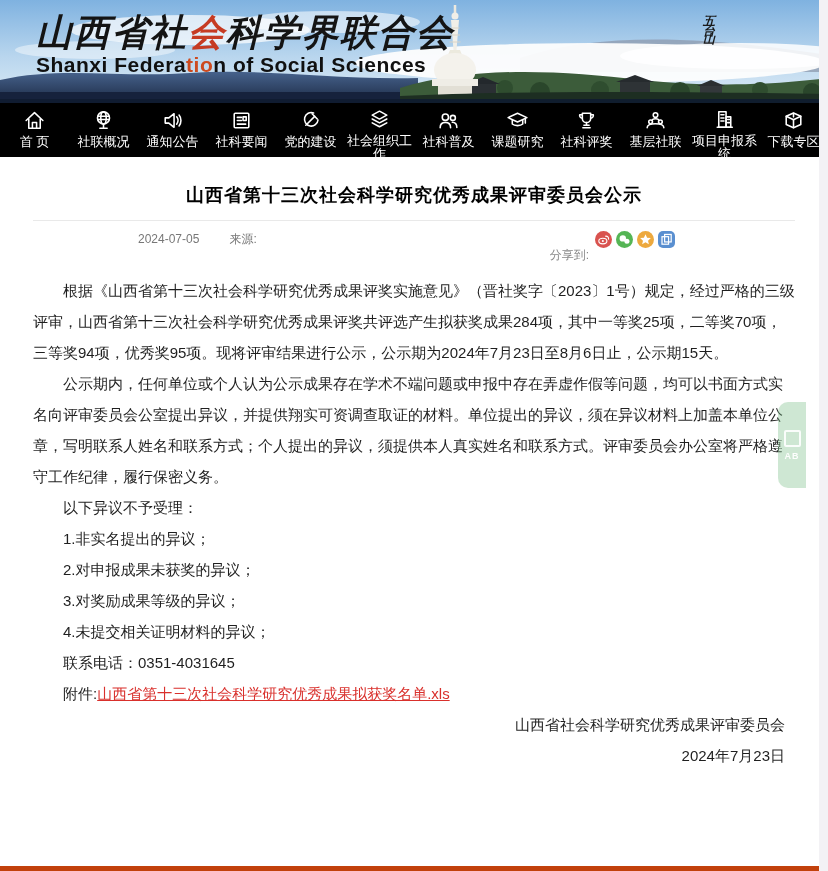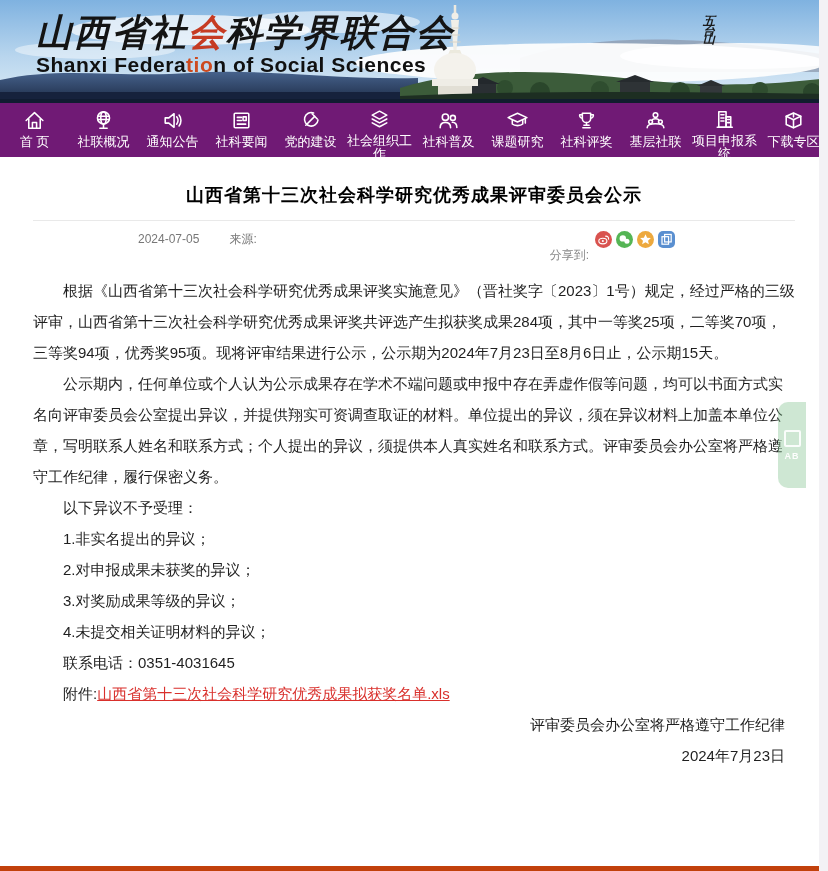--- a/index.html
+++ b/index.html
@@ -15,21 +15,21 @@
             font-size:36px;line-height:40px;color:#141414;letter-spacing:2px;white-space:nowrap;
             transform:scaleY(1.02);}
   .brand-zh .red{color:#c63b23;}
   .brand-en{font-size:21px;font-weight:bold;color:#101010;letter-spacing:.5px;margin-top:1px;white-space:nowrap;}
   .brand-en .red{color:#cc4a1f;}
   .landmark{position:absolute;left:700px;top:6px;z-index:3;writing-mode:vertical-rl;
             font-family:"DejaVu Serif","Liberation Serif",serif;font-weight:bold;font-style:italic;
             font-size:12px;letter-spacing:8px;color:#1a1a1a;}
 
   
-  .nav{display:flex;width:828px;height:54px;background:#701a75;align-items:stretch;}
+  .nav{display:flex;width:828px;height:54px;background:#000000;align-items:stretch;}
   .nav-item{flex:1 1 0;display:flex;flex-direction:column;align-items:center;justify-content:flex-start;
             color:#fff;cursor:pointer;padding-top:4px;min-width:0;}
   .nav-icon{height:26px;display:flex;align-items:center;justify-content:center;}
   .nav-icon svg{width:25px;height:25px;stroke:#fff;fill:none;stroke-width:1.5;stroke-linecap:round;stroke-linejoin:round;}
   .nav-label{font-size:13px;line-height:13px;text-align:center;margin-top:2px;padding:0 2px;word-break:break-all;}
 
   
   .main{padding:0 33px;position:relative;}
   .page-title{font-size:18px;font-weight:bold;color:#000;text-align:center;margin:27px 0 0;line-height:22px;letter-spacing:1px;}
   .divider{border-top:1px solid #e9e9e9;margin-top:14px;}
@@ -294,21 +294,21 @@
         <p>以下异议不予受理：</p>
         <p>1.非实名提出的异议；</p>
         <p>2.对申报成果未获奖的异议；</p>
         <p>3.对奖励成果等级的异议；</p>
         <p>4.未提交相关证明材料的异议；</p>
         <p>联系电话：0351-4031645</p>
       </div>
 
     <p class="attach"><span>附件:</span><a class="attach-link">山西省第十三次社会科学研究优秀成果拟获奖名单.xls</a></p>
 
-    <p class="sign">评审委员会办公室将严格遵守工作纪律</p>
+    <p class="sign">山西省社会科学研究优秀成果评审委员会</p>
     <p class="sign">2024年7月23日</p>
   </main>
 
   <div class="right-strip"></div>
 
   <div class="float-widget">
     <span class="fw-box"></span>
     <span class="fw-label">AB</span>
   </div>
 

